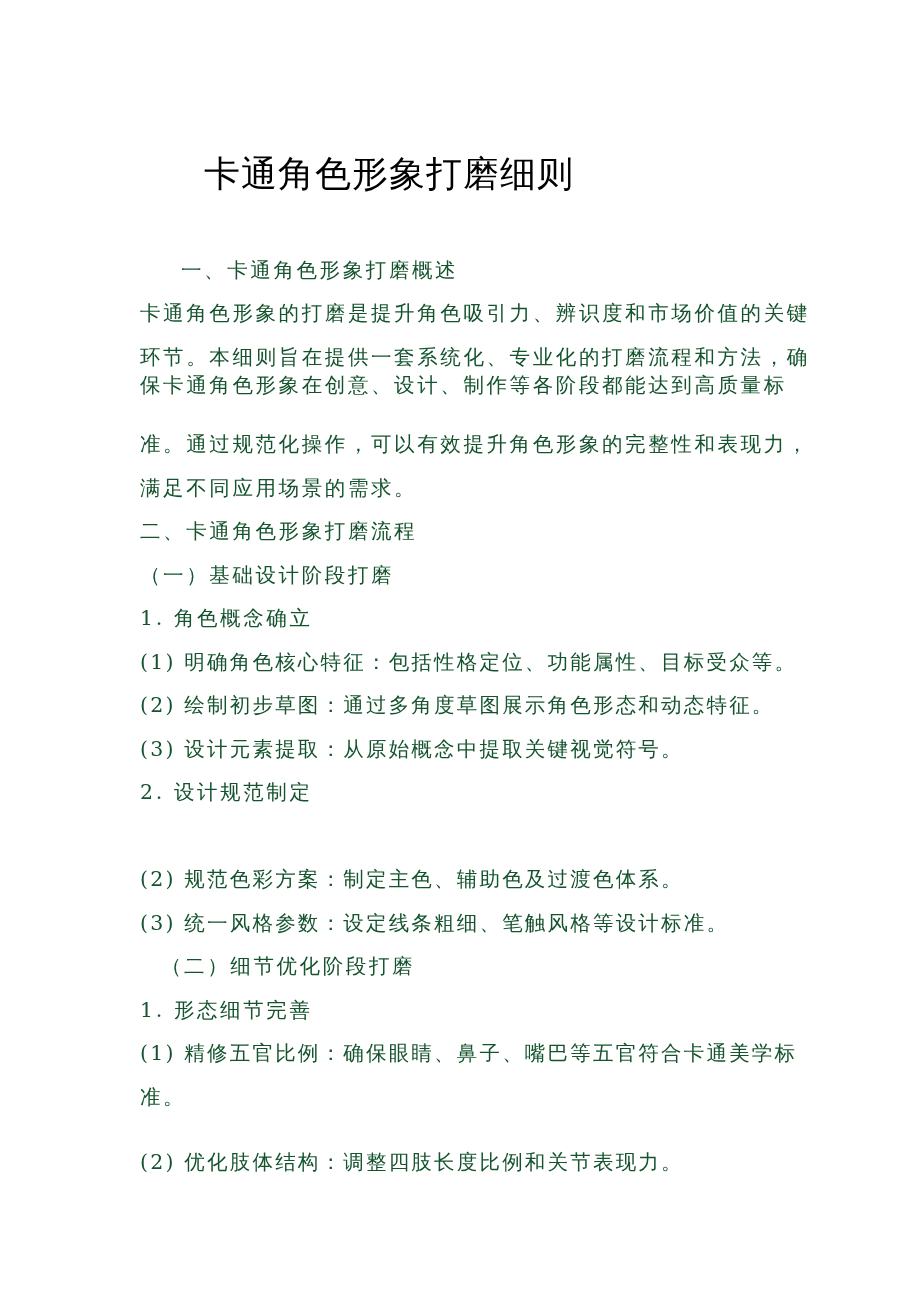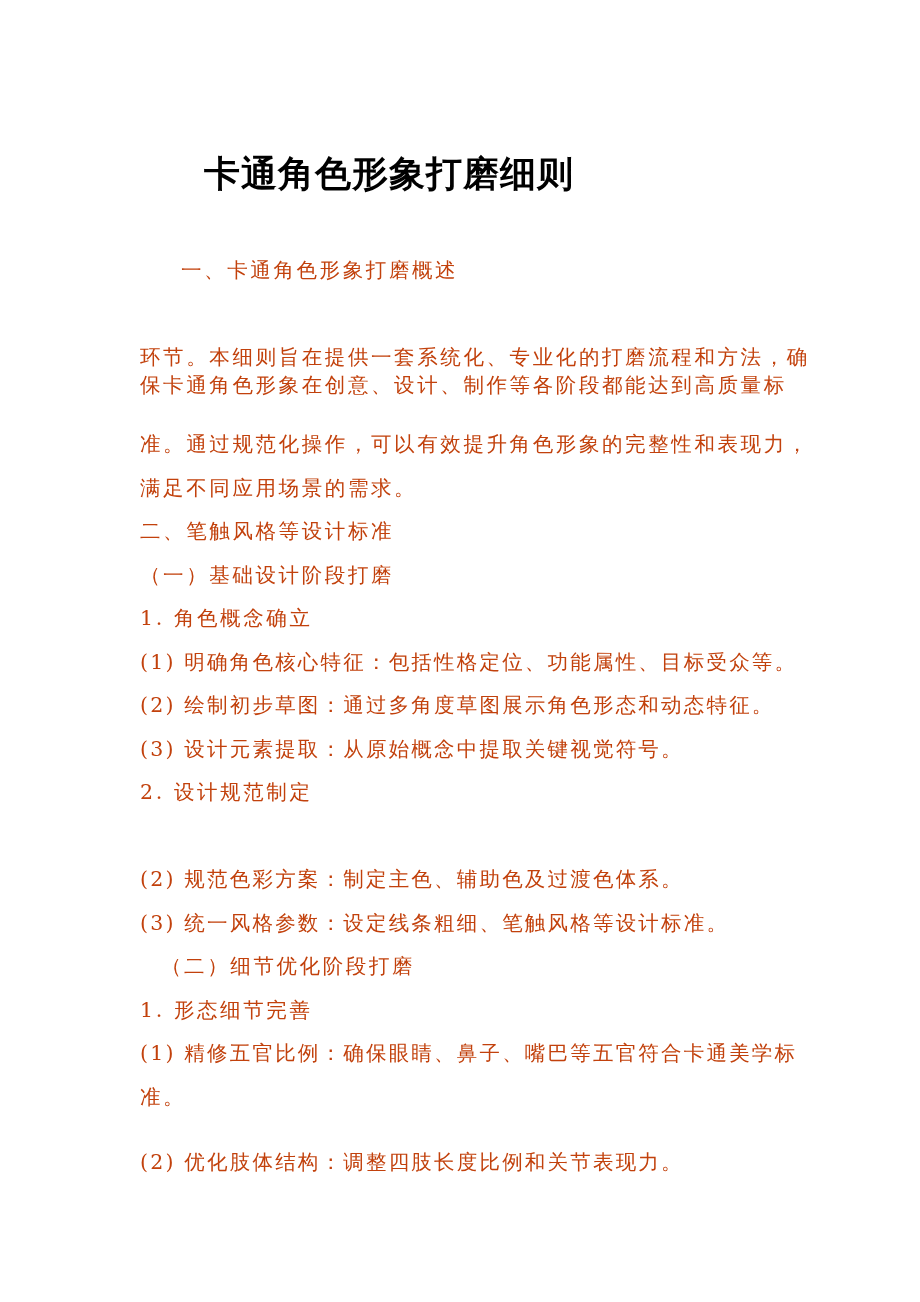--- a/index.html
+++ b/index.html
@@ -24,54 +24,55 @@
     }
     .title {
       position: absolute;
       left: 0;
       width: 778px;
       top: 148px;
       text-align: center;
       font-family: "DejaVu Sans", "Liberation Sans", sans-serif;
       font-size: 36px;
       line-height: 52px;
-      font-weight: bold;
+      font-weight: normal;
       letter-spacing: 1px;
       color: #000000;
       margin: 0;
     }
     .line {
       position: absolute;
       left: 140px;
       font-family: "DejaVu Serif", "Liberation Serif", serif;
       font-size: 20.5px;
       line-height: 30px;
       white-space: nowrap;
-      color: #c2410c;
+      color: #14532d;
       margin: 0;
       letter-spacing: 2.6px;
     }
     .indent1 { left: 181px; }
     .tight { letter-spacing: 2.2px; }
   </style>
 </head>
 <body>
 
 <div class="page">
 
   <h1 class="title">卡通角色形象打磨细则</h1>
 
   <p class="line indent1" style="top:255px;">一、卡通角色形象打磨概述</p>
 
+  <p class="line" style="top:298px;">卡通角色形象的打磨是提升角色吸引力、辨识度和市场价值的关键</p>
   <p class="line" style="top:342px;">环节。本细则旨在提供一套系统化、专业化的打磨流程和方法，确</p>
   <p class="line" style="top:370px;">保卡通角色形象在创意、设计、制作等各阶段都能达到高质量标</p>
   <p class="line" style="top:473px;">满足不同应用场景的需求。</p>
   <p class="line" style="top:429px;">准。通过规范化操作，可以有效提升角色形象的完整性和表现力，</p>
 
-  <p class="line" style="top:516px;">二、笔触风格等设计标准</p>
+  <p class="line" style="top:516px;">二、卡通角色形象打磨流程</p>
   <p class="line" style="top:560px;">（一）基础设计阶段打磨</p>
   <p class="line" style="top:603px;">1. 角色概念确立</p>
 
   <p class="line tight" style="top:647px;">(1) 明确角色核心特征：包括性格定位、功能属性、目标受众等。</p>
   <p class="line tight" style="top:690px;">(2) 绘制初步草图：通过多角度草图展示角色形态和动态特征。</p>
   <p class="line tight" style="top:734px;">(3) 设计元素提取：从原始概念中提取关键视觉符号。</p>
 
   <p class="line" style="top:777px;">2. 设计规范制定</p>
   <p class="line tight" style="top:864px;">(2) 规范色彩方案：制定主色、辅助色及过渡色体系。</p>
   <p class="line tight" style="top:908px;">(3) 统一风格参数：设定线条粗细、笔触风格等设计标准。</p>

